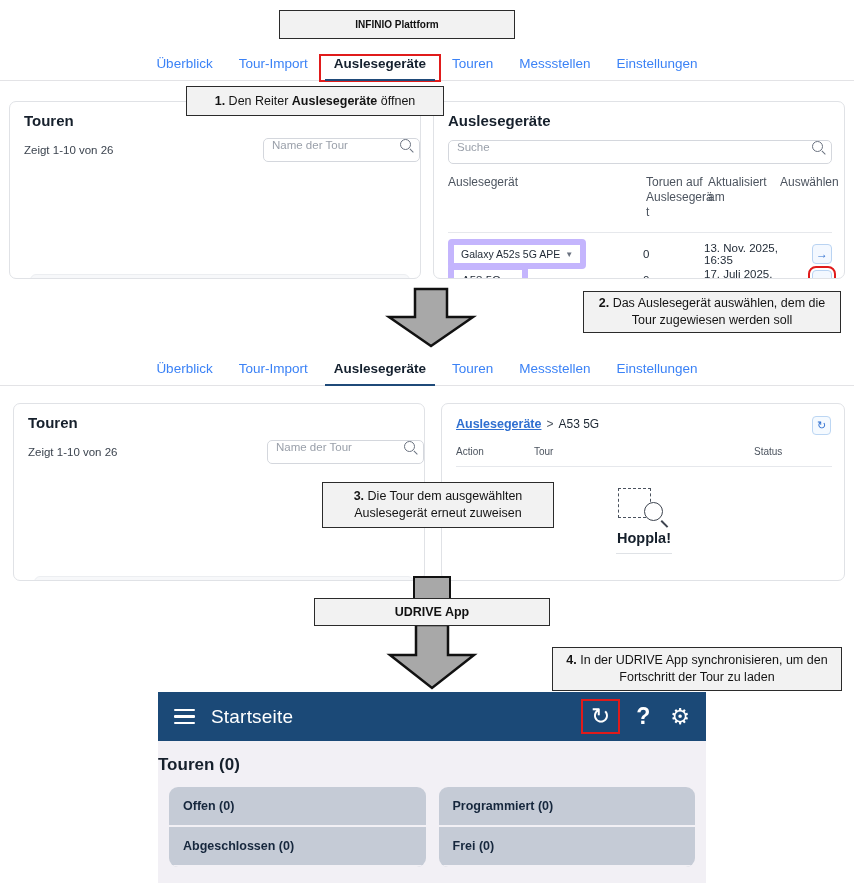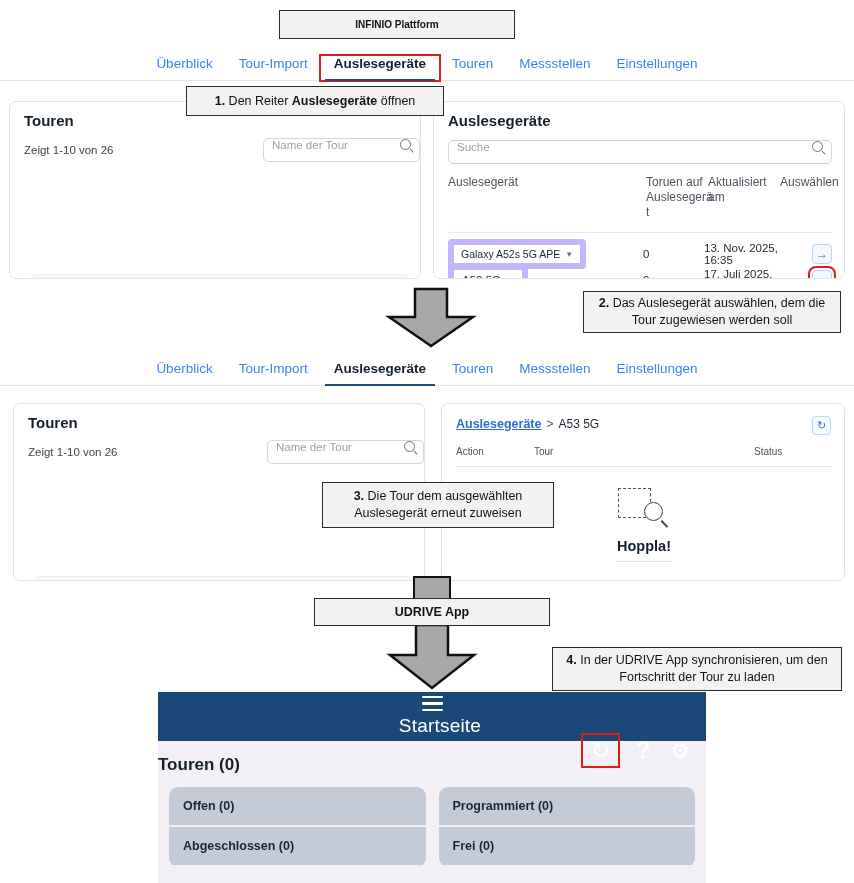--- a/index.html
+++ b/index.html
@@ -202,21 +202,21 @@
     border: 1.8px solid #3d444f;
     border-radius: 50%;
     background: #fff;
   }
   .empty-ic .handle {
     position: absolute; right: 1px; bottom: 1px;
     width: 9px; height: 1.8px;
     background: #3d444f;
     transform: rotate(45deg);
   }
-  .empty-t { font-size: 14.5px; font-weight: bold; color: #16202c; margin-top: 12px; }
+  .empty-t { font-size: 14.5px; font-weight: bold; color: #16202c; margin-top: 4px; }
   .empty-rule { width: 56px; height: 1px; background: #dfe2e6; margin: 7px auto 0; }
 
   
   .arrow { position: absolute; z-index: 20; }
 
   .udrive-box {
     position: absolute;
     left: 314px; top: 598px;
     width: 236px; height: 28px;
     background: #f2f2f2;
@@ -234,21 +234,20 @@
     background: #f2f0f5;
     overflow: hidden;
   }
   .phone-bar {
     height: 49px;
     background: #1b4977;
     display: flex;
     align-items: center;
     padding: 0 16px;
     color: #ffffff;
-    flex-direction: column;
   }
   .burger { width: 21px; }
   .burger span {
     display: block; height: 2.4px; background: #fff; margin: 4px 0; border-radius: 1px;
   }
   .phone-title { font-size: 19px; margin-left: 16px; letter-spacing: .2px; }
   .bar-icons { margin-left: auto; display: flex; align-items: center; gap: 20px; }
   .sync-ic {
     font-size: 23px; line-height: 1; color: #fff; padding: 2px 6px;
   }

